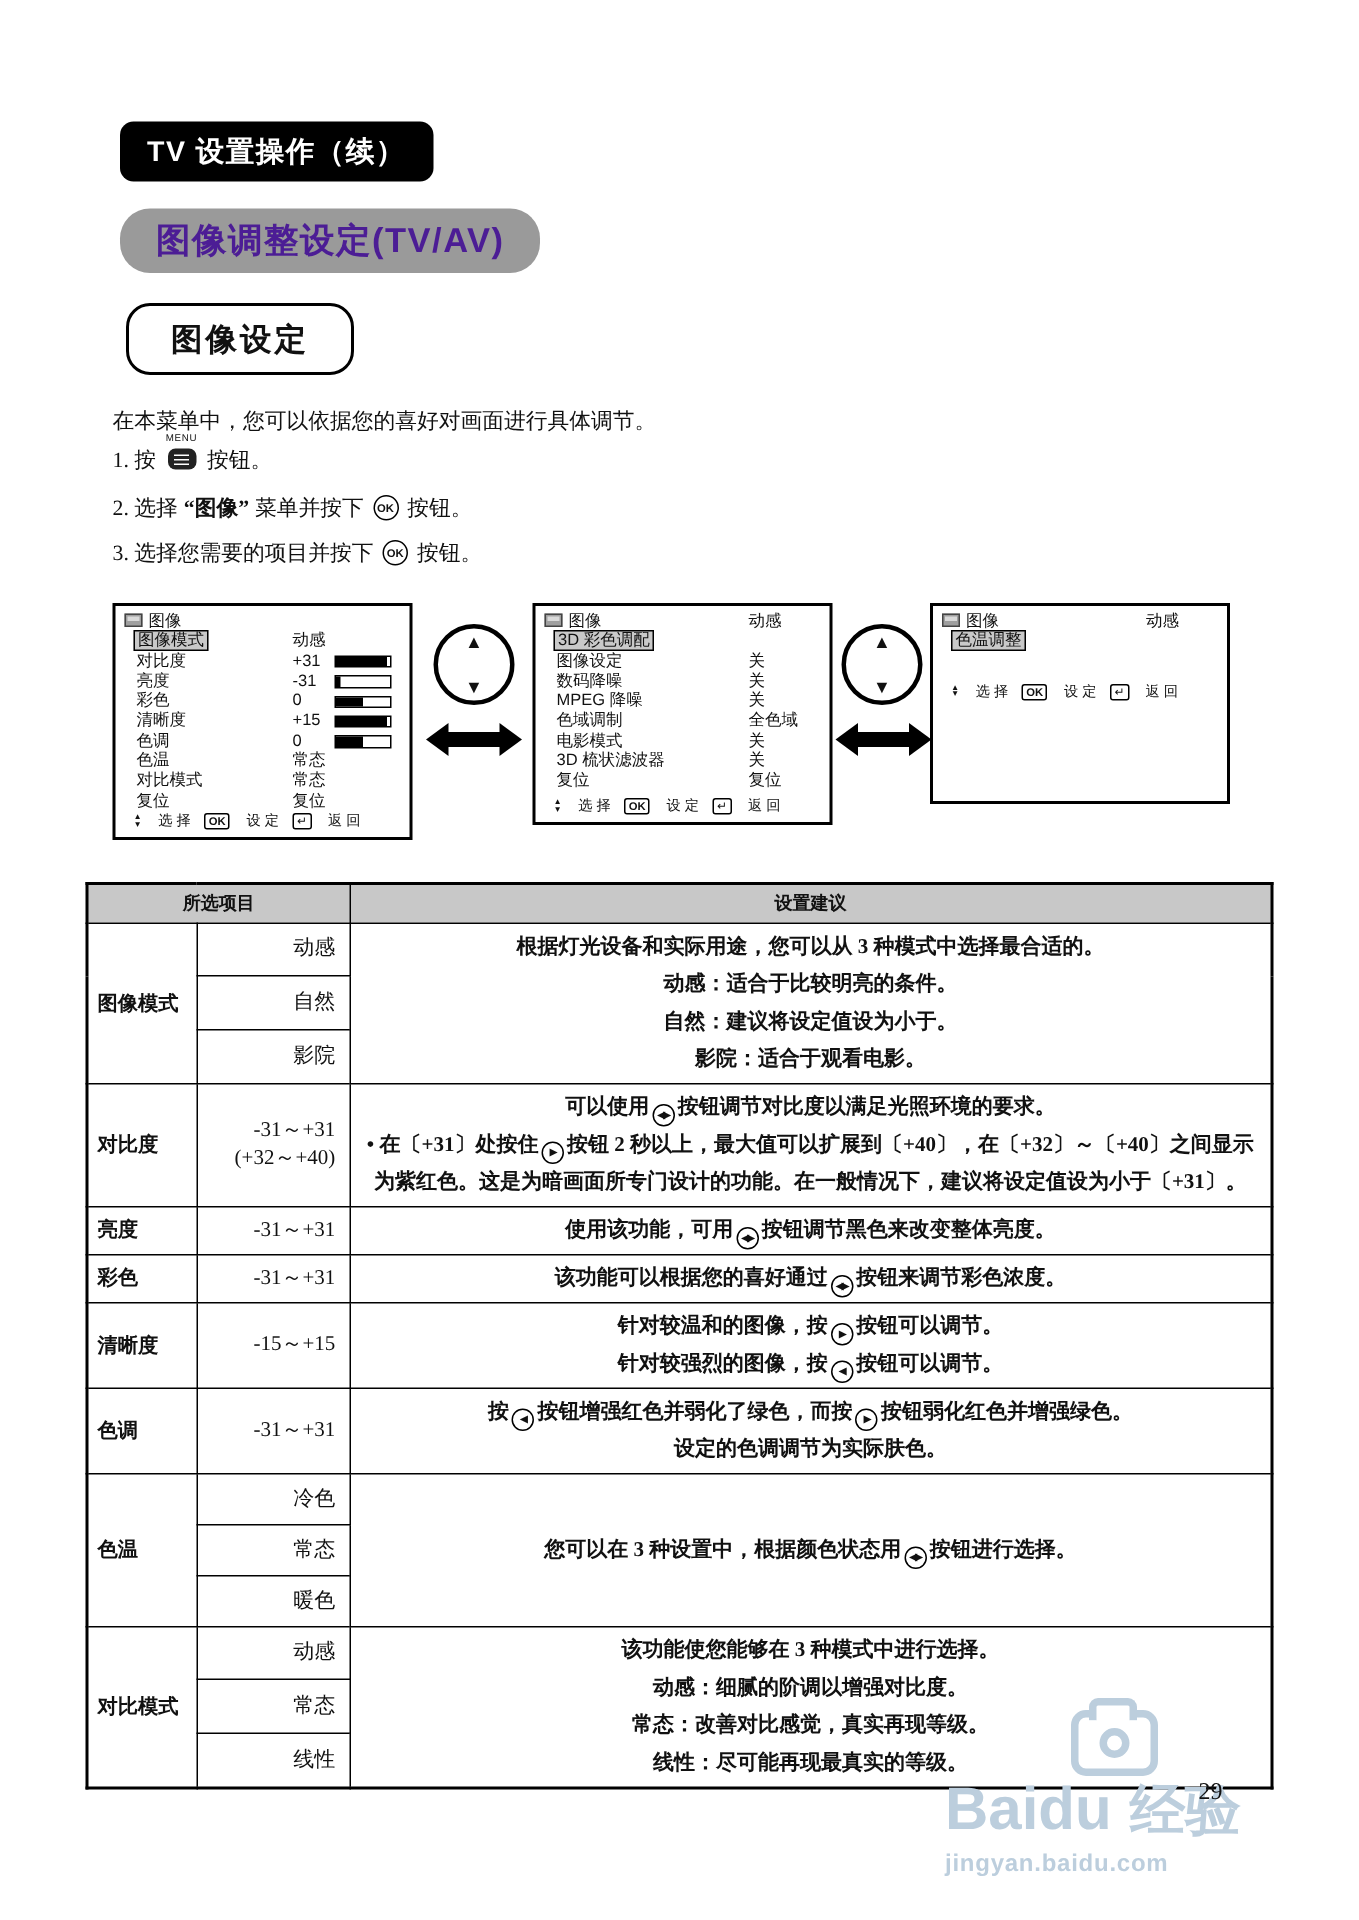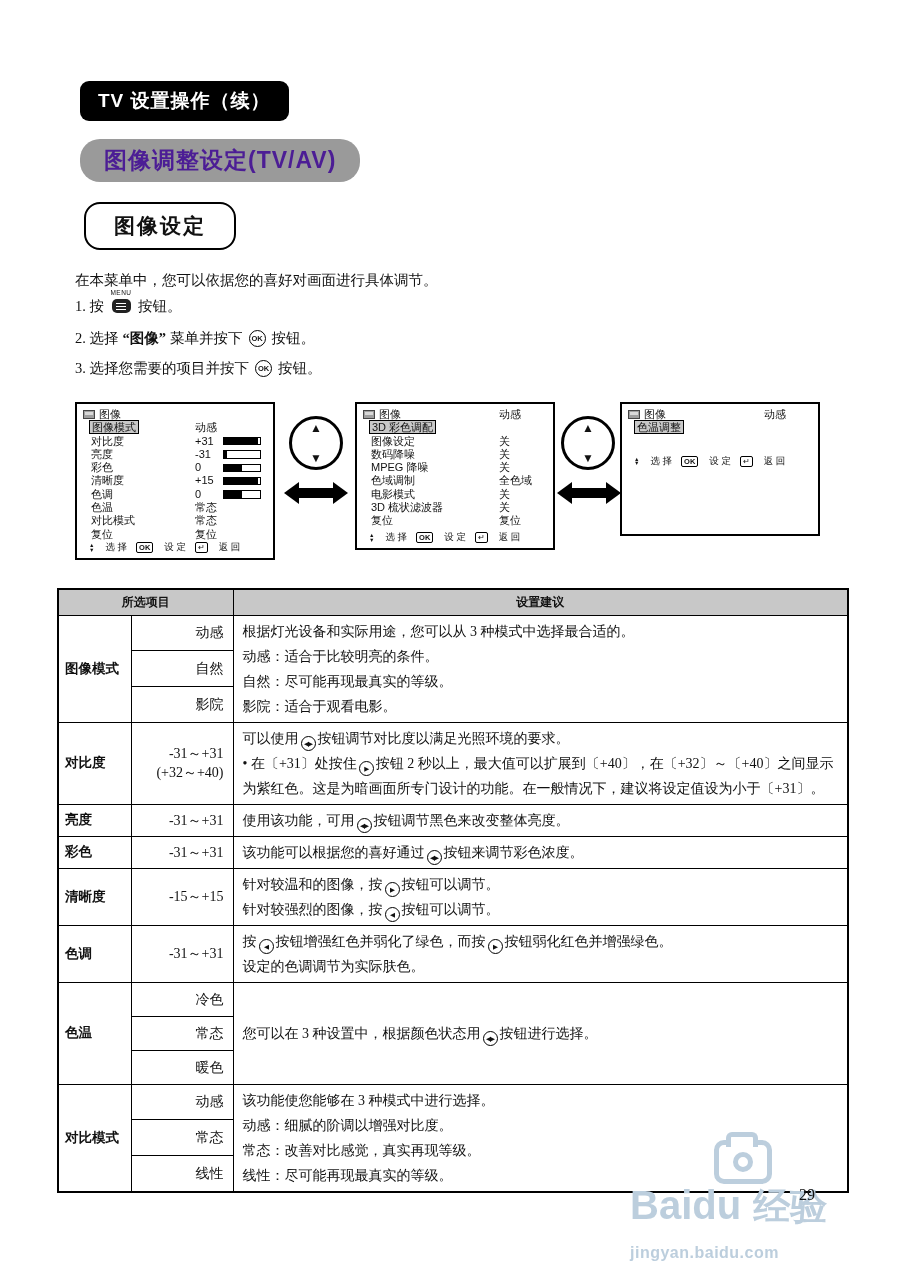--- a/index.html
+++ b/index.html
@@ -72,40 +72,40 @@
 
   
   .tbl-wrap { position:absolute; left:57px; top:588px; }
   table.tbl { border-collapse:collapse; width:792px; font-size:14px; border:2px solid #000; }
   .tbl th, .tbl td { border:1px solid #000; }
   .tbl th { background:#c8c8c8; font-weight:bold; height:26px; font-size:12px; }
   .c-item { font-weight:bold; text-align:left; padding:3px 2px 3px 6px; vertical-align:middle;
     font-family:"Liberation Sans",sans-serif; font-size:13.5px; width:73px; }
   .c-val { text-align:right; padding:2px 9px 2px 2px; vertical-align:middle; line-height:19px; }
   .c-val.sub { height:34px; }
-  .c-adv { padding:3px 9px; vertical-align:top; line-height:25px; text-align:left; }
+  .c-adv { padding:3px 9px; vertical-align:top; line-height:25px; text-align:center;font-weight:bold; }
   .c-adv.vcenter { vertical-align:middle; }
   .adv-line { line-height:25px; }
   .rbtn { display:inline-flex; align-items:center; justify-content:center; width:15px; height:15px;
     border:1px solid #000; border-radius:50%; font-size:6.5px; vertical-align:-3px; margin:0 2px;
     letter-spacing:-1px; background:#fff; }
 
   
   .page-number { position:absolute; left:799px; top:1186px; font-size:16px; z-index:3; }
   .watermark { position:absolute; left:630px; top:1146px; width:268px; color:#bccedd;
     font-family:"Liberation Sans",sans-serif; z-index:1; }
   .wm-camera { position:absolute; left:84px; top:-6px; width:58px; height:44px;
     border:5px solid #bccedd; border-radius:10px; background:#fff; }
   .wm-camera::before { content:''; position:absolute; top:-13px; left:7px; width:22px; height:10px;
     border:5px solid #bccedd; border-bottom:none; border-radius:6px 6px 0 0; background:#fff; }
   .wm-camera .lens { position:absolute; left:50%; top:50%; transform:translate(-50%,-50%);
     width:20px; height:20px; border:5px solid #bccedd; border-radius:50%; }
   .wm-text { margin-top:36px; font-size:40px; font-weight:bold; white-space:nowrap; }
   .wm-brand-cn { margin-left:12px; font-size:37px; }
-  .wm-url { font-size:16px; font-weight:bold; margin-top:12px; letter-spacing:0.5px; }
+  .wm-url { font-size:16px; font-weight:bold; margin-top:2px; letter-spacing:0.5px; }
 </style>
 </head>
 <body>
 
 <div class="page">
 
   <div class="badge-black">TV 设置操作（续）</div>
   <div class="badge-gray">图像调整设定(TV/AV)</div>
   <div class="badge-outline">图像设定</div>
 
@@ -262,21 +262,21 @@
           <th>设置建议</th>
         </tr>
       </thead>
       <tbody>
           <tr>
             <td class="c-item" rowspan="3">图像模式</td>
             <td class="c-val sub">动感</td>
             <td class="c-adv" rowspan="3">
               <div class="adv-line">根据灯光设备和实际用途，您可以从 3 种模式中选择最合适的。</div>
               <div class="adv-line">动感：适合于比较明亮的条件。</div>
-              <div class="adv-line">自然：尽可能再现最真实的等级。</div>
+              <div class="adv-line">自然：建议将设定值设为小于。</div>
               <div class="adv-line">影院：适合于观看电影。</div>
             </td>
           </tr>
           <tr>
             <td class="c-val sub">自然</td>
           </tr>
           <tr>
             <td class="c-val sub">影院</td>
           </tr>
           <tr>

